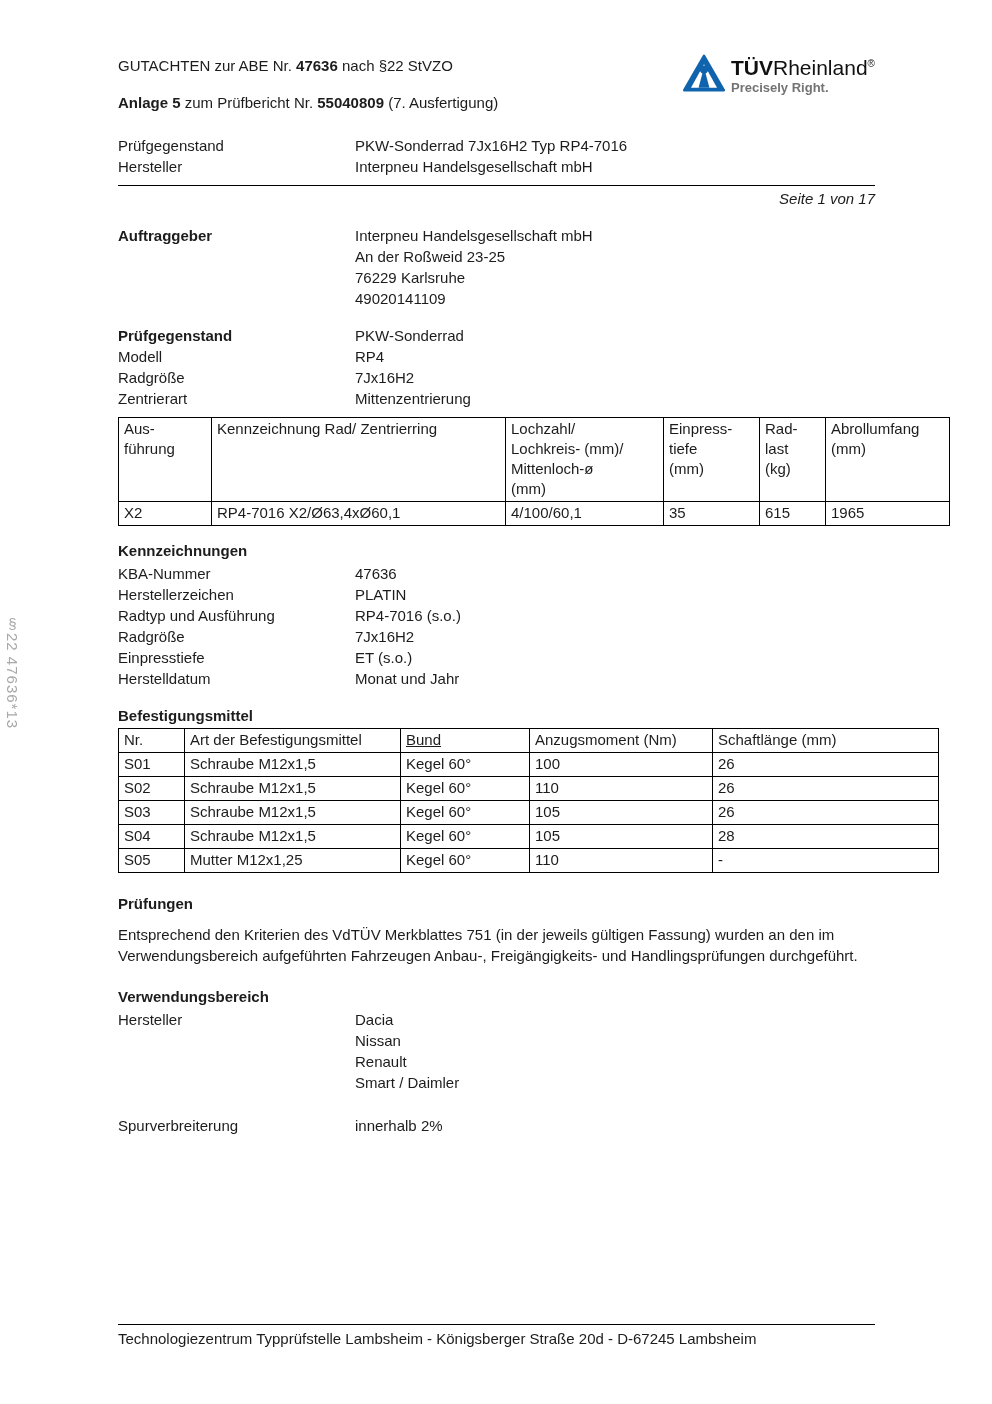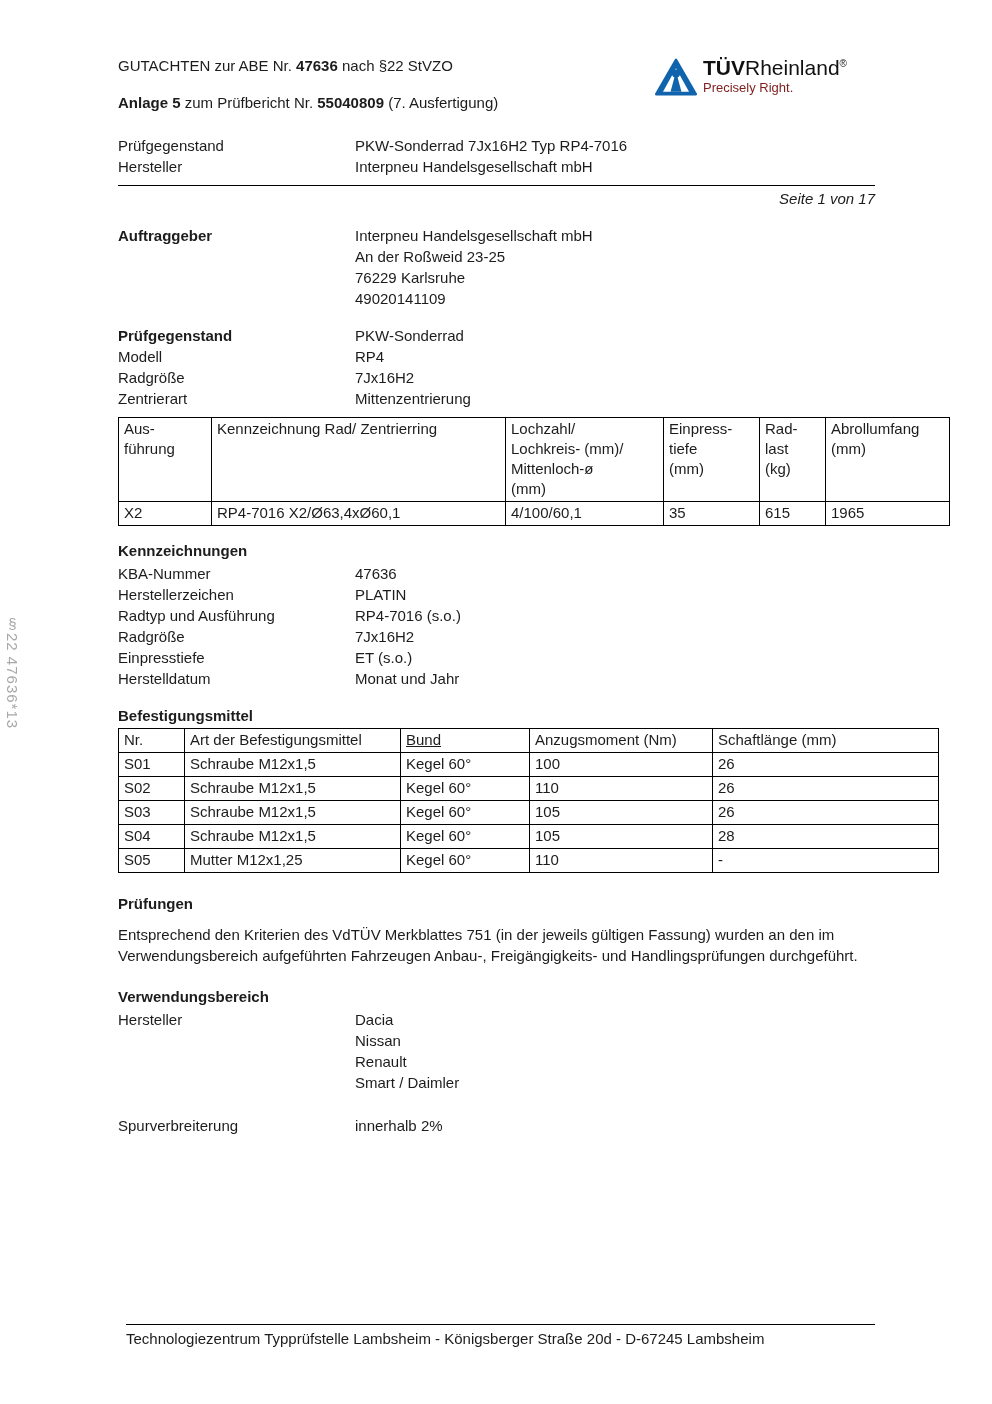--- a/index.html
+++ b/index.html
@@ -41,34 +41,34 @@
     font-size:15px;line-height:20px;
   }
   th{white-space:pre-line;}
   .w-t1-c0{width:82px;} .w-t1-c1{width:283px;} .w-t1-c2{width:147px;}
   .w-t1-c3{width:85px;} .w-t1-c4{width:55px;}  .w-t1-c5{width:113px;}
   .w-t2-c0{width:55px;margin-left:48px;} .w-t2-c1{width:205px;} .w-t2-c2{width:118px;text-decoration:underline;}
   .w-t2-c3{width:172px;} .w-t2-c4{width:215px;}
   .section-title{font-weight:bold;margin-bottom:2px;}
   .para{max-width:760px;margin-top:10px;}
   .footer{
-    position:absolute;left:126px;right:117px;top:1324px;
+    position:absolute;left:118px;right:117px;top:1324px;
     border-top:1px solid #000;padding-top:3px;font-size:15px;
   }
   .logo{
-    position:absolute;left:655px;top:50px;width:200px;
-    display:flex;align-items:flex-end;
+    position:absolute;left:683px;top:50px;width:200px;
+    display:flex;align-items:center;
   }
   .logo-triangle{width:42px;height:38px;flex:0 0 42px;margin-right:6px;}
   .logo-textblock{padding-top:2px;}
   .logo-line1{font-size:21px;line-height:24px;white-space:nowrap;}
   .logo-tuv{font-weight:bold;color:#111;}
   .logo-rheinland{font-weight:normal;color:#111;}
   .logo-reg{font-size:10px;vertical-align:super;}
-  .logo-tagline{font-size:13px;font-weight:normal;line-height:16px;color:#7f1d1d;}
+  .logo-tagline{font-size:13px;font-weight:bold;line-height:16px;color:#737373;}
 </style>
 </head>
 <body>
 
 <div class="page">
 
   <div class="side-code">§22 47636*13</div>
 
   <div class="logo">
     <svg class="logo-triangle" viewBox="0 0 100 90">

